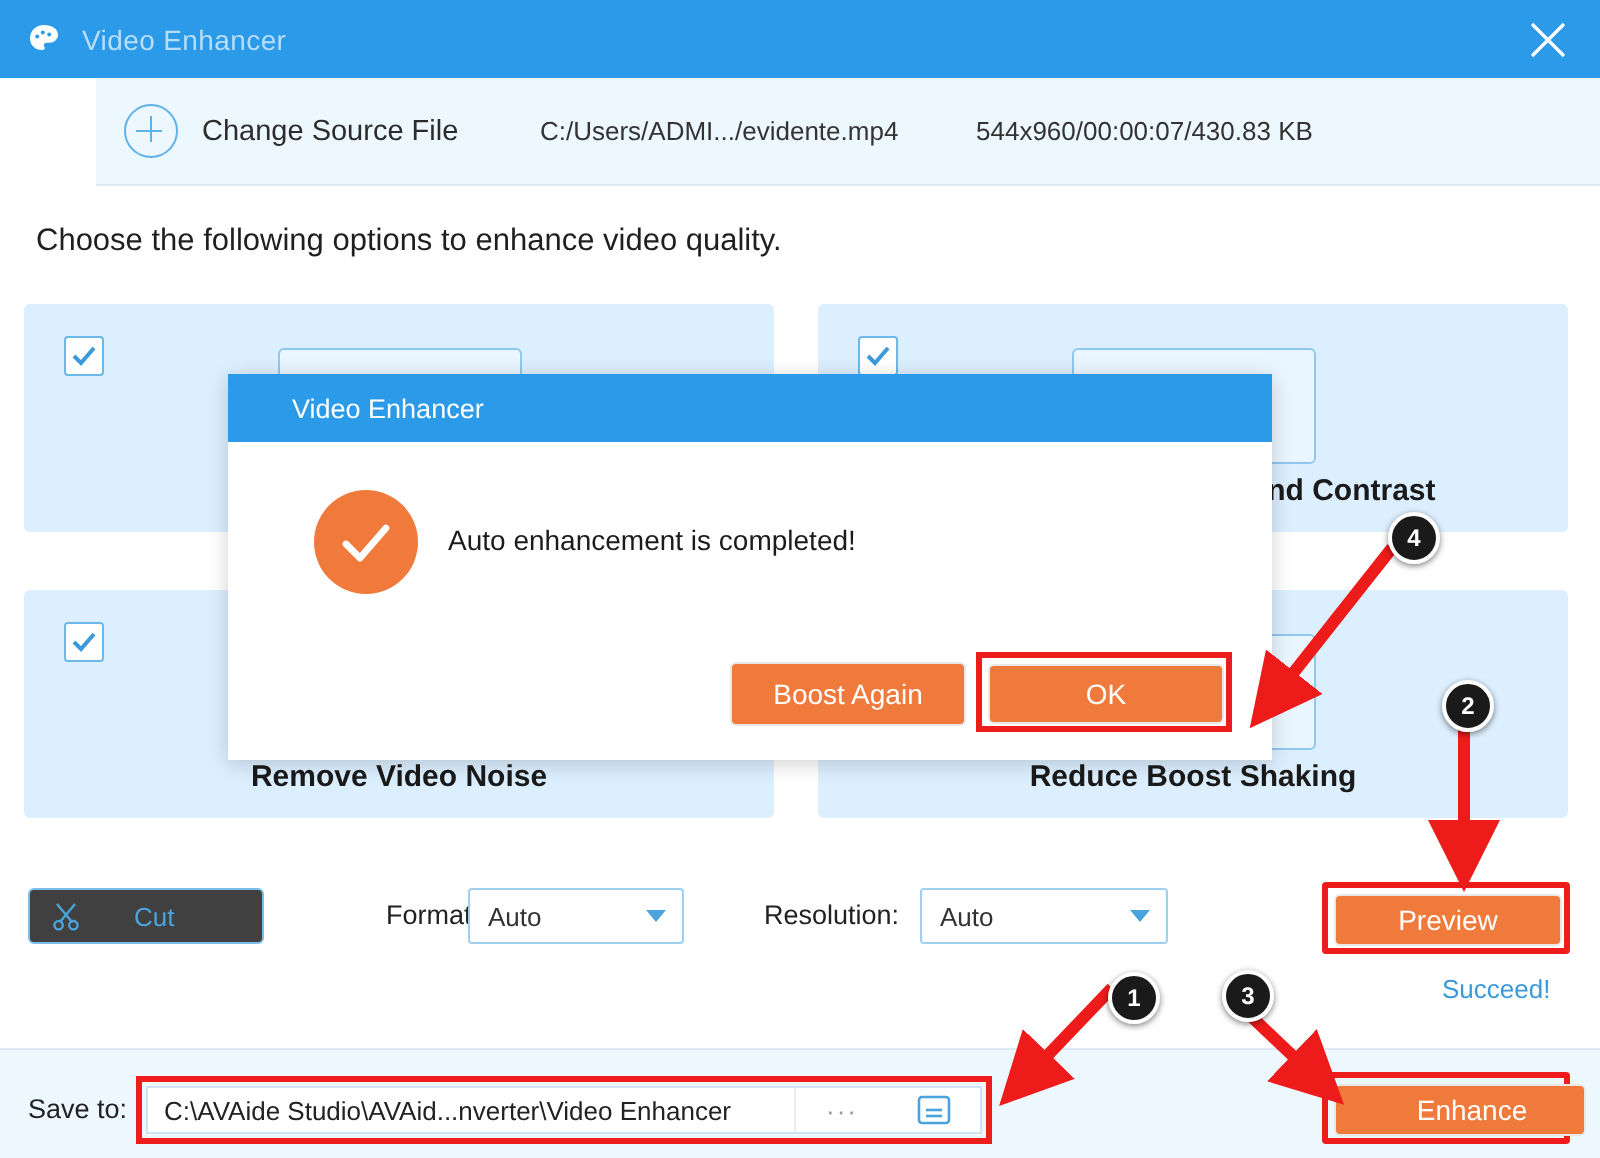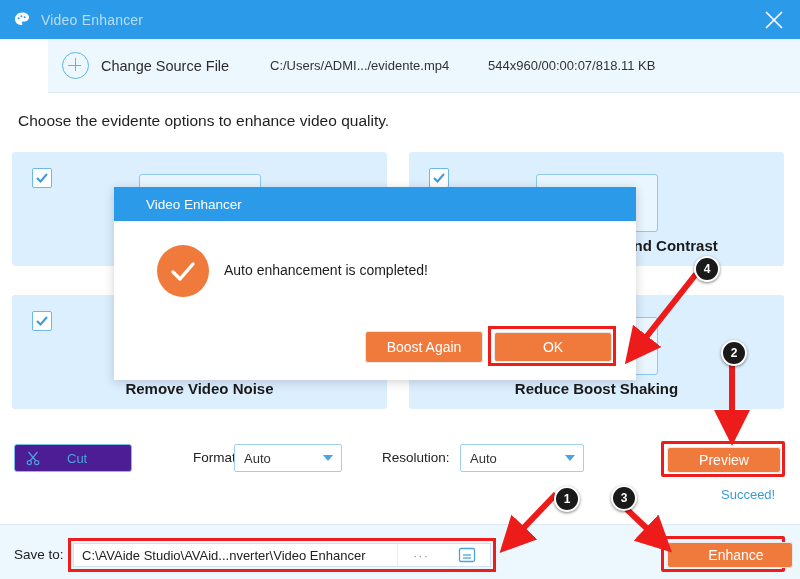--- a/index.html
+++ b/index.html
@@ -115,21 +115,21 @@
     border-radius: 3px;
     background: #eaf6ff;
   }
 
   
   .cut-btn {
     position: absolute; left: 14px; top: 444px;
     width: 116px; height: 26px;
     border: 1px solid #7cbdea;
     border-radius: 3px;
-    background: #4c1d95;
+    background: #404040;
     display: flex; align-items: center;
     cursor: pointer;
   }
   .cut-icon { margin-left: 10px; width: 16px; height: 16px; }
   .cut-label {
     margin-left: 26px;
     font-size: 13px; color: #4aa3dd;
   }
   .field-label {
     position: absolute;
@@ -312,24 +312,24 @@
         <line x1="4" y1="4" x2="20" y2="20" stroke="#ffffff" stroke-width="1.7"></line>
         <line x1="20" y1="4" x2="4" y2="20" stroke="#ffffff" stroke-width="1.7"></line>
       </svg>
     </div>
   </div>
 
   <div class="sourcebar">
     <div class="plus-icon"></div>
     <div class="change-src">Change Source File</div>
     <div class="src-path">C:/Users/ADMI.../evidente.mp4</div>
-    <div class="src-meta">544x960/00:00:07/818.11 KB</div>
-  </div>
-
-  <div class="instruction">Choose the evidente options to enhance video quality.</div>
+    <div class="src-meta">544x960/00:00:07/430.83 KB</div>
+  </div>
+
+  <div class="instruction">Choose the following options to enhance video quality.</div>
 
   <div class="card c1">
     <div class="card-check">
       <svg width="14" height="14" viewBox="0 0 14 14">
           <polyline points="2,7 5.5,10.5 12,3" fill="none" stroke="#3c9ada" stroke-width="2"></polyline>
         </svg>
     </div>
     <div class="card-thumb"></div>
     <div class="card-label">Upscale Resolution</div>
   </div>

